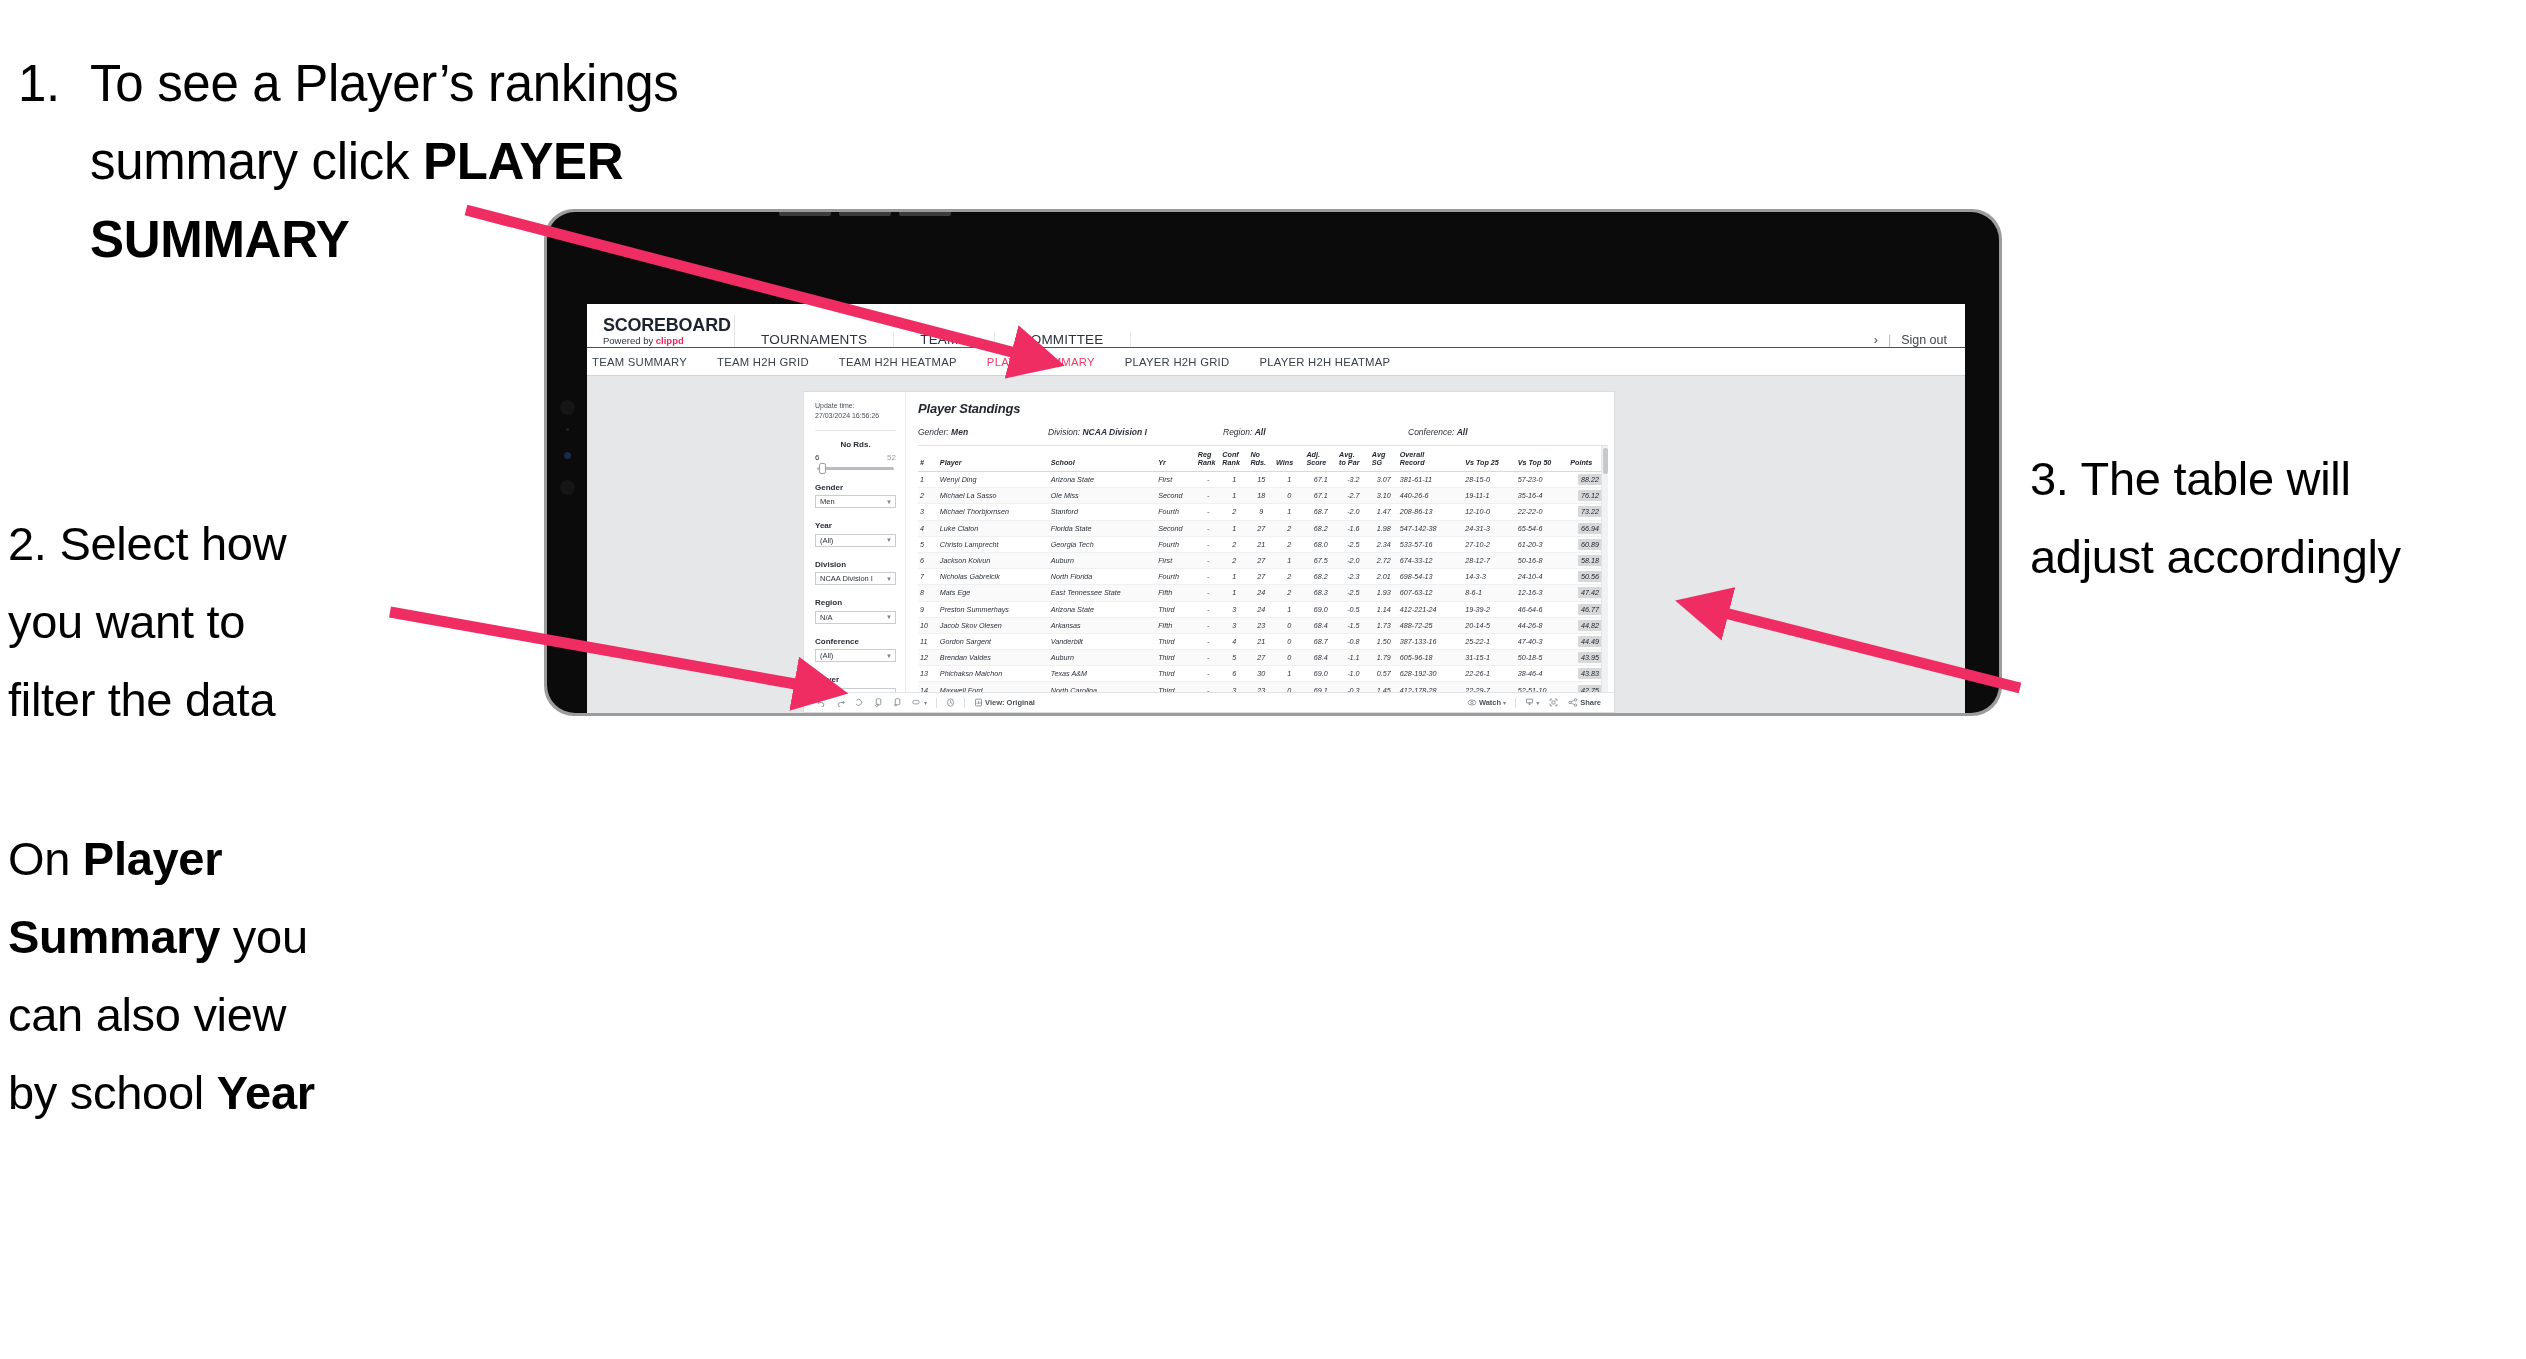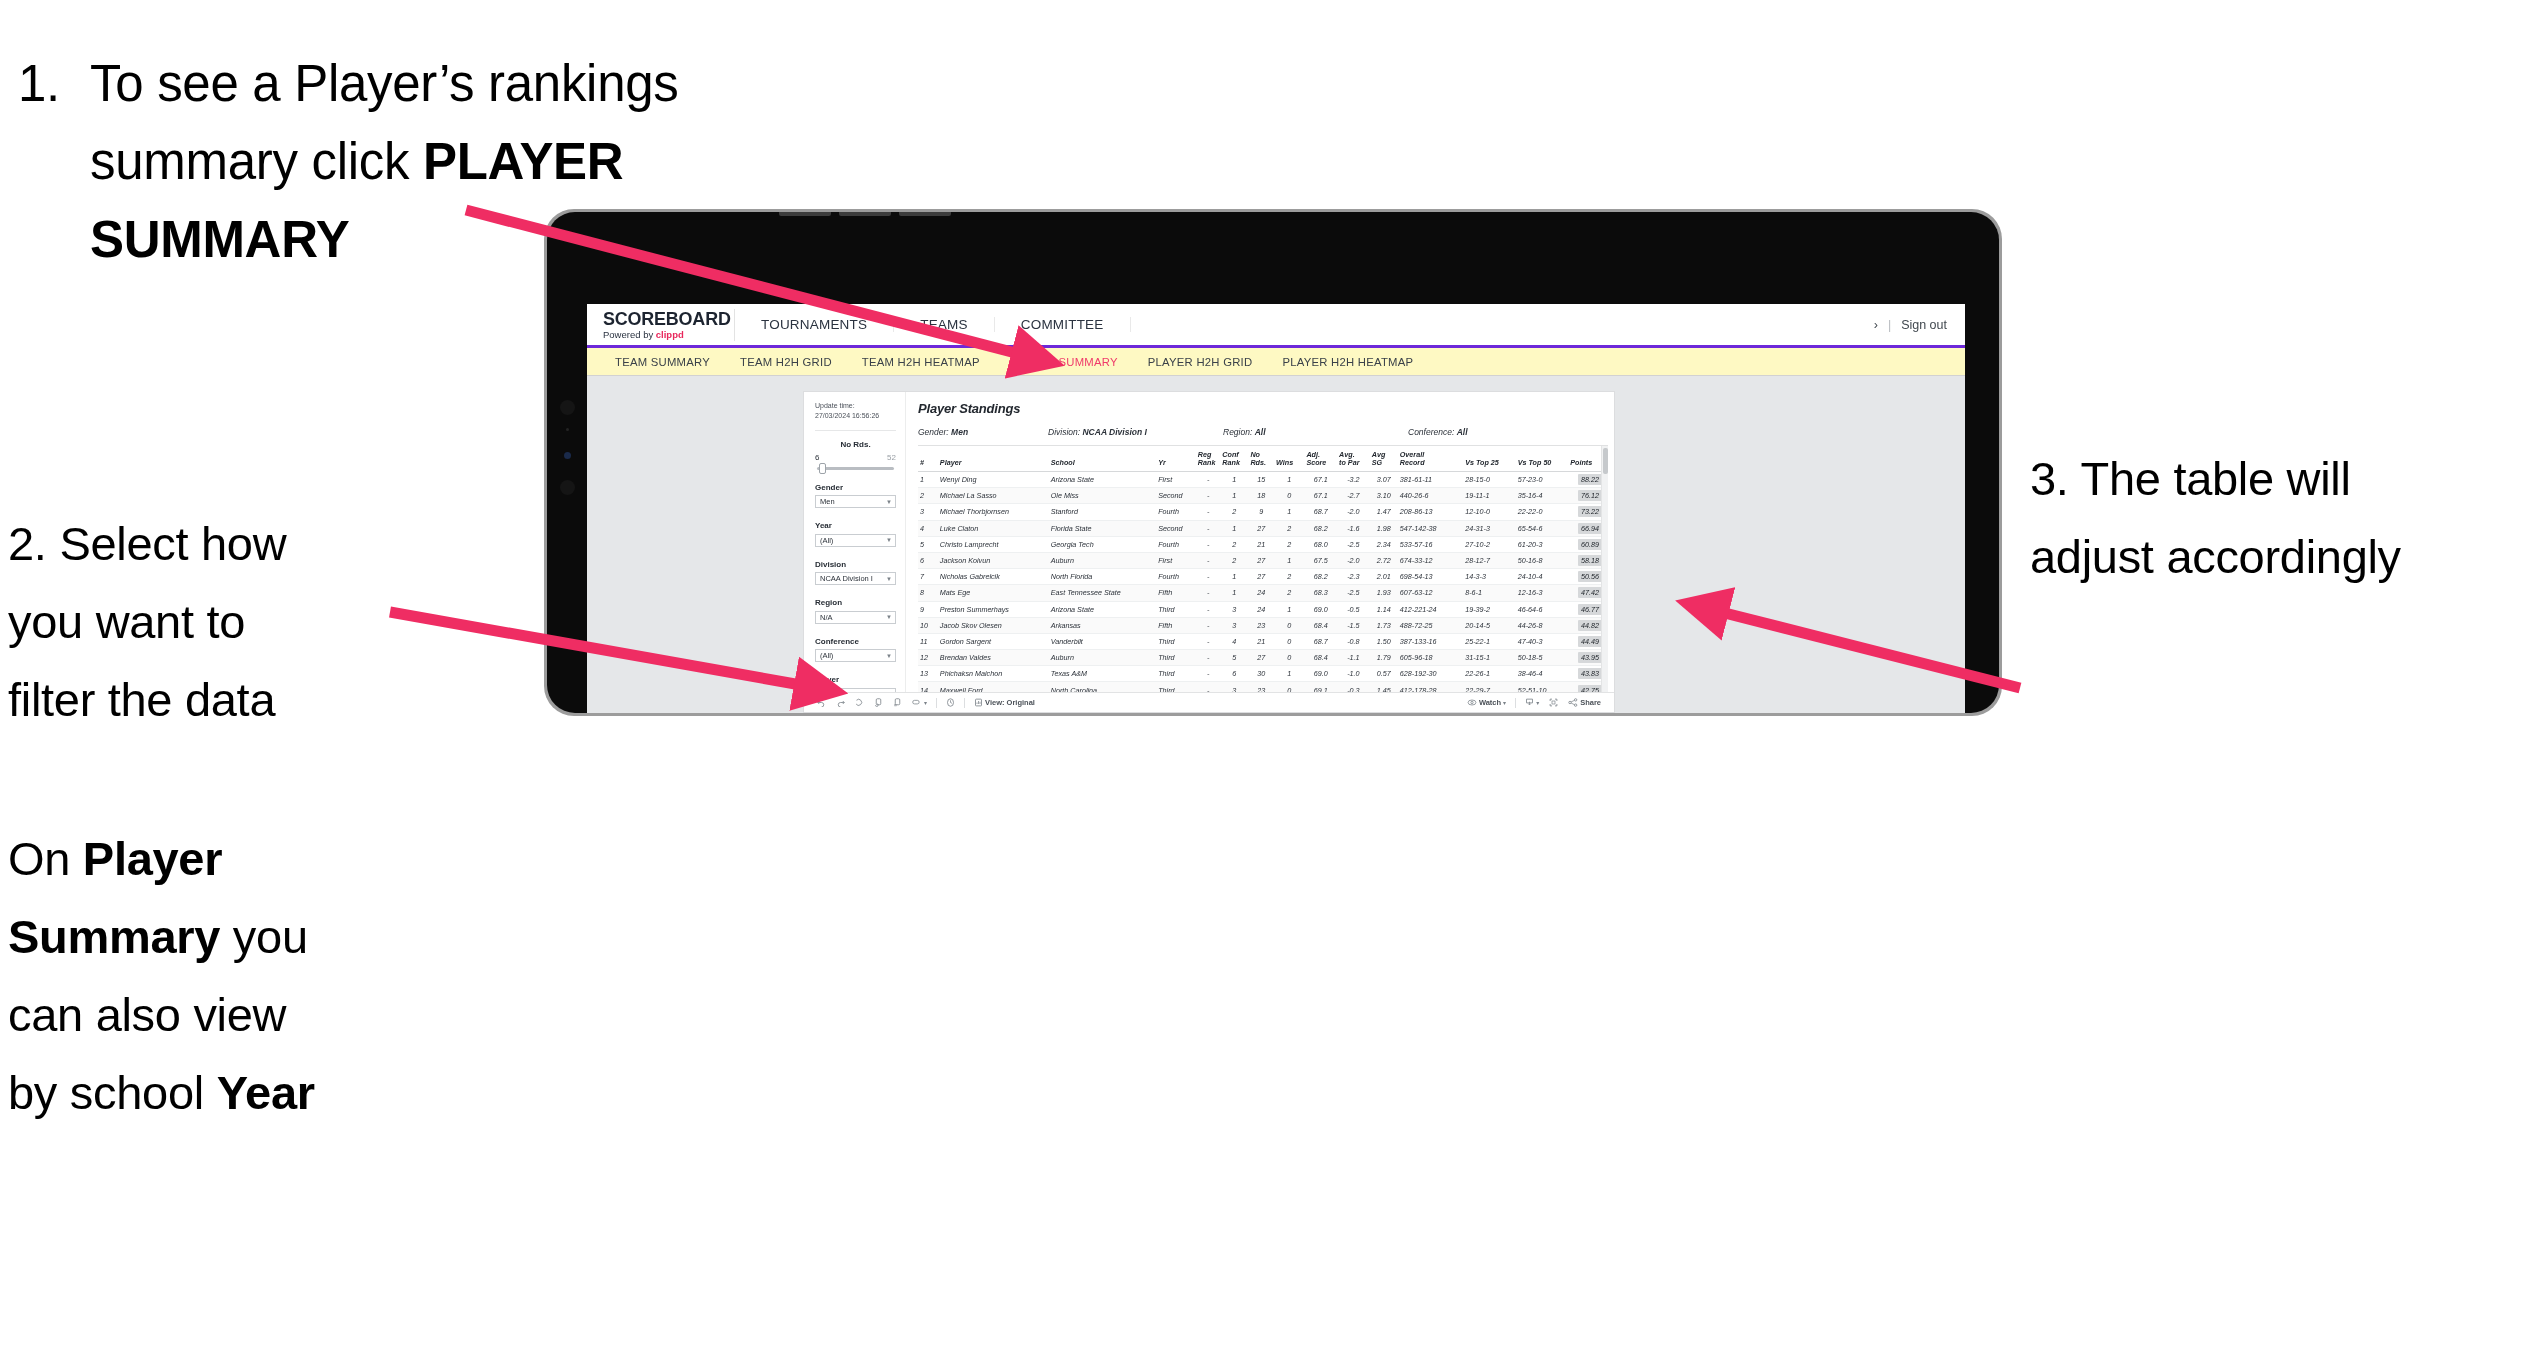--- a/index.html
+++ b/index.html
@@ -59,22 +59,22 @@
     position:absolute;
     left: 40px; top: 92px;
     width: 1378px; height: 410px;
     background: #e5e7e9;
     overflow:hidden;
   }
 
   
   #topbar {
     height: 44px; background:#fff;
-    display:flex; align-items:center;
-    border-bottom:3px solid #6d28d9;
+    display:flex; align-items:flex-end;
+    border-bottom:1px solid #6d28d9;
     position:relative;
   }
   #brand {
     width: 148px; padding-left:16px;
     display:flex; flex-direction:column; justify-content:center;
     border-right:1px solid #e3e3e3;
   }
   .brand-title {
     font-size: 18.5px; font-weight:700; letter-spacing: -0.2px;
     color:#1d2430; line-height:19px;
@@ -94,23 +94,23 @@
   }
   #topbar-right {
     margin-left:auto; display:flex; align-items:center; gap:10px;
     padding-right: 18px; font-size:12.5px; color:#41484f;
   }
   .tb-sep { color:#b9bcc0; }
   #signout { cursor:pointer; }
 
   
   #subnav {
-    height: 28px; background:#fef9c3;
+    height: 28px; background:#ffffff;
     display:flex; align-items:center;
-    padding-left: 28px;
+    padding-left: 5px;
     border-bottom:1px solid #d2d2d2;
     position:relative;
   }
   .subnav-item {
     font-size: 11.3px; color:#3a4149; letter-spacing:0.25px;
     margin-right: 30px; cursor:pointer; white-space:nowrap;
   }
   .subnav-item.active { color:#ef3a6b; }
 
   

